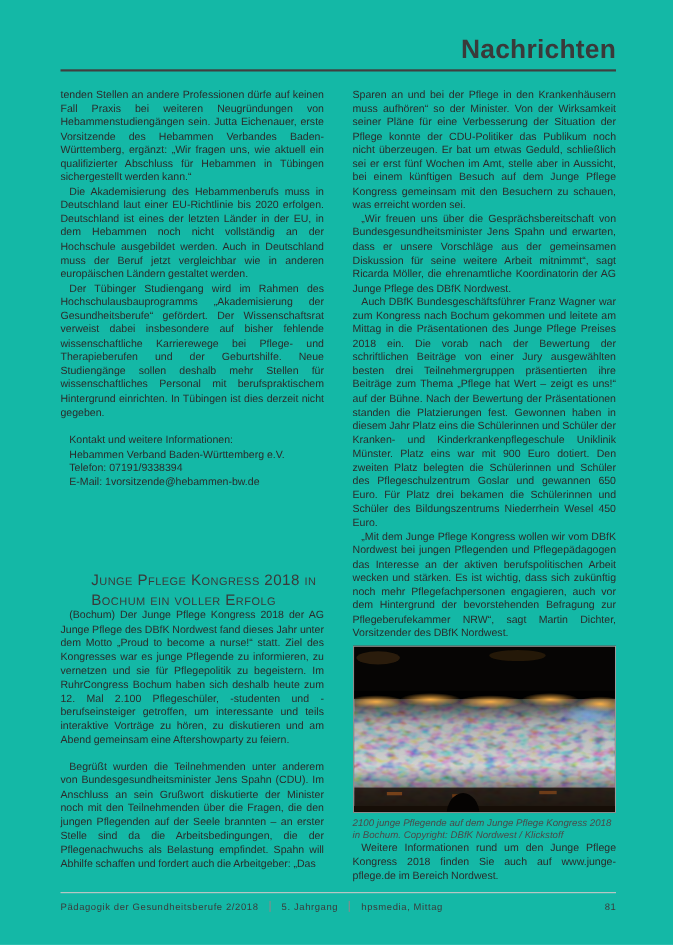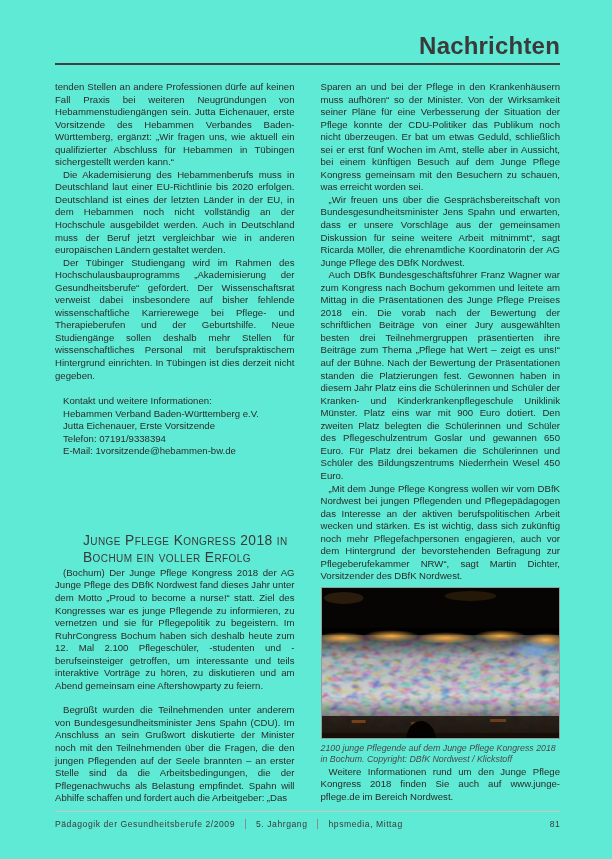--- a/index.html
+++ b/index.html
@@ -1,18 +1,18 @@
 <!DOCTYPE html>
 <html lang="de"><head>
 <meta charset="utf-8">
 <style>
   html,body{margin:0;padding:0;background:#ffffff;}
   .page{
     position:relative;width:612px;height:859px;box-sizing:border-box;
-    background:#5eead4;overflow:hidden;
+    background:#14b8a6;overflow:hidden;
     font-family:"Liberation Sans","DejaVu Sans",sans-serif;color:#2b2b2b;
   }
   .inner{padding:0 52px 0 55px;}
   .header{padding-top:34px;text-align:right;}
   .header-title{font-size:24px;font-weight:600;letter-spacing:.2px;color:#3a3a3a;line-height:1;}
   .header-rule{border-bottom:2px solid #3f3f3f;margin-top:5px;}
   .content{display:flex;gap:26px;margin-top:16px;}
   .col{flex:1 1 0;min-width:0;}
   p.body{
     margin:0;font-size:9.6px;line-height:12.55px;text-align:justify;
@@ -58,21 +58,20 @@
     <div class="content">
 
       <div class="col">
         <p class="body">tenden Stellen an andere Professionen dürfe auf keinen Fall Praxis bei weiteren Neugründungen von Hebammenstudiengängen sein. Jutta Eichenauer, erste Vorsitzende des Hebammen Verbandes Baden-Württemberg, ergänzt: „Wir fragen uns, wie aktuell ein qualifizierter Abschluss für Hebammen in Tübingen sichergestellt werden kann.“</p>
         <p class="body indent">Die Akademisierung des Hebammenberufs muss in Deutschland laut einer EU-Richtlinie bis 2020 erfolgen. Deutschland ist eines der letzten Länder in der EU, in dem Hebammen noch nicht vollständig an der Hochschule ausgebildet werden. Auch in Deutschland muss der Beruf jetzt vergleichbar wie in anderen europäischen Ländern gestaltet werden.</p>
         <p class="body indent">Der Tübinger Studiengang wird im Rahmen des Hochschulausbauprogramms „Akademisierung der Gesundheitsberufe“ gefördert. Der Wissenschaftsrat verweist dabei insbesondere auf bisher fehlende wissenschaftliche Karrierewege bei Pflege- und Therapieberufen und der Geburtshilfe. Neue Studiengänge sollen deshalb mehr Stellen für wissenschaftliches Personal mit berufspraktischem Hintergrund einrichten. In Tübingen ist dies derzeit nicht gegeben.</p>
 
         <div class="contact">
           <div>Kontakt und weitere Informationen:</div>
           <div>Hebammen Verband Baden-Württemberg e.V.</div>
-          <div>Jutta Eichenauer, Erste Vorsitzende</div>
           <div>Telefon: 07191/9338394</div>
           <div>E-Mail: 1vorsitzende@hebammen-bw.de</div>
         </div>
 
         <h2 class="section-heading" style="margin-bottom:0;">Junge Pflege Kongress 2018 in Bochum ein voller Erfolg</h2>
 
         <p class="body indent after-heading">(Bochum) Der Junge Pflege Kongress 2018 der AG Junge Pflege des DBfK Nordwest fand dieses Jahr unter dem Motto „Proud to become a nurse!“ statt. Ziel des Kongresses war es junge Pflegende zu informieren, zu vernetzen und sie für Pflegepolitik zu begeistern. Im RuhrCongress Bochum haben sich deshalb heute zum 12. Mal 2.100 Pflegeschüler, -studenten und -berufseinsteiger getroffen, um interessante und teils interaktive Vorträge zu hören, zu diskutieren und am Abend gemeinsam eine Aftershowparty zu feiern.</p>
         <p class="body indent" style="margin-top:12px;">Begrüßt wurden die Teilnehmenden unter anderem von Bundesgesundheitsminister Jens Spahn (CDU). Im Anschluss an sein Grußwort diskutierte der Minister noch mit den Teilnehmenden über die Fragen, die den jungen Pflegenden auf der Seele brannten – an erster Stelle sind da die Arbeitsbedingungen, die der Pflegenachwuchs als Belastung empfindet. Spahn will Abhilfe schaffen und fordert auch die Arbeitgeber: „Das</p>
       </div>
 
@@ -123,20 +122,20 @@
           </svg>
           <figcaption class="caption">2100 junge Pflegende auf dem Junge Pflege Kongress 2018 in Bochum. Copyright: DBfK Nordwest / Klickstoff</figcaption>
         </figure>
 
         <p class="body indent closing">Weitere Informationen rund um den Junge Pflege Kongress 2018 finden Sie auch auf www.junge-pflege.de im Bereich Nordwest.</p>
       </div>
     </div>
   </div>
 
   <div class="footer">
-    <span>Pädagogik der Gesundheitsberufe 2/2009</span>
+    <span>Pädagogik der Gesundheitsberufe 2/2018</span>
     <span class="footer-sep"></span>
     <span>5. Jahrgang</span>
     <span class="footer-sep"></span>
     <span>hpsmedia, Mittag</span>
     <span class="page-number">81</span>
   </div>
 </div>
 
 </body></html>

